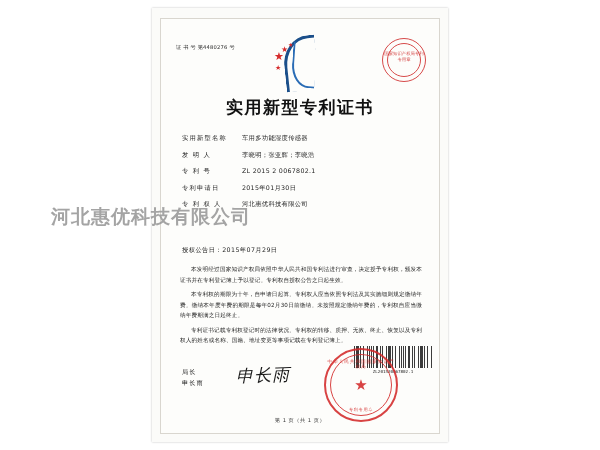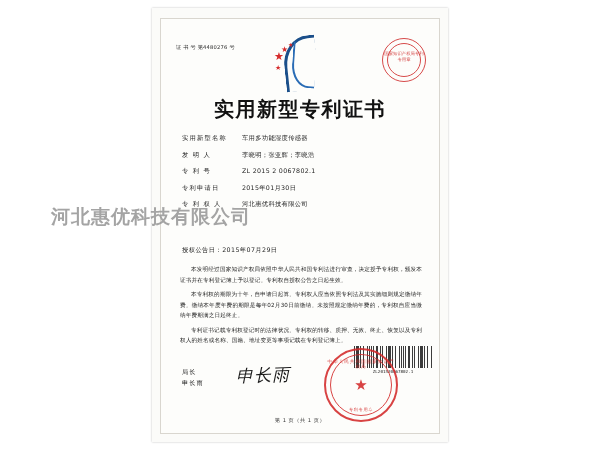--- a/index.html
+++ b/index.html
@@ -124,21 +124,21 @@
   }
 
   
   .title {
     position: absolute;
     left: 0; right: 0;
     top: 88px;
     text-align: center;
     font-family: "DejaVu Serif", serif;
     font-weight: bold;
-    font-size: 20px;
+    font-size: 17px;
     letter-spacing: 1.5px;
     color: #111;
   }
 
   
   .fields {
     position: absolute;
     left: 30px;
     top: 126px;
     width: 240px;

